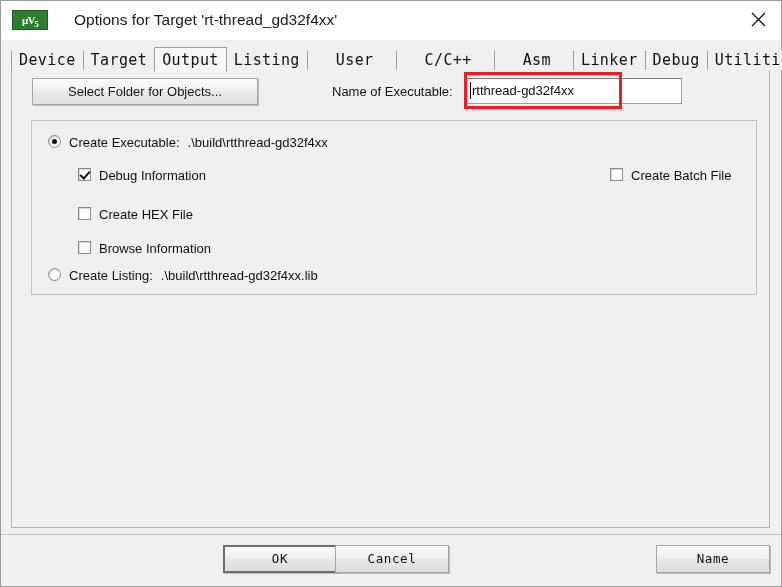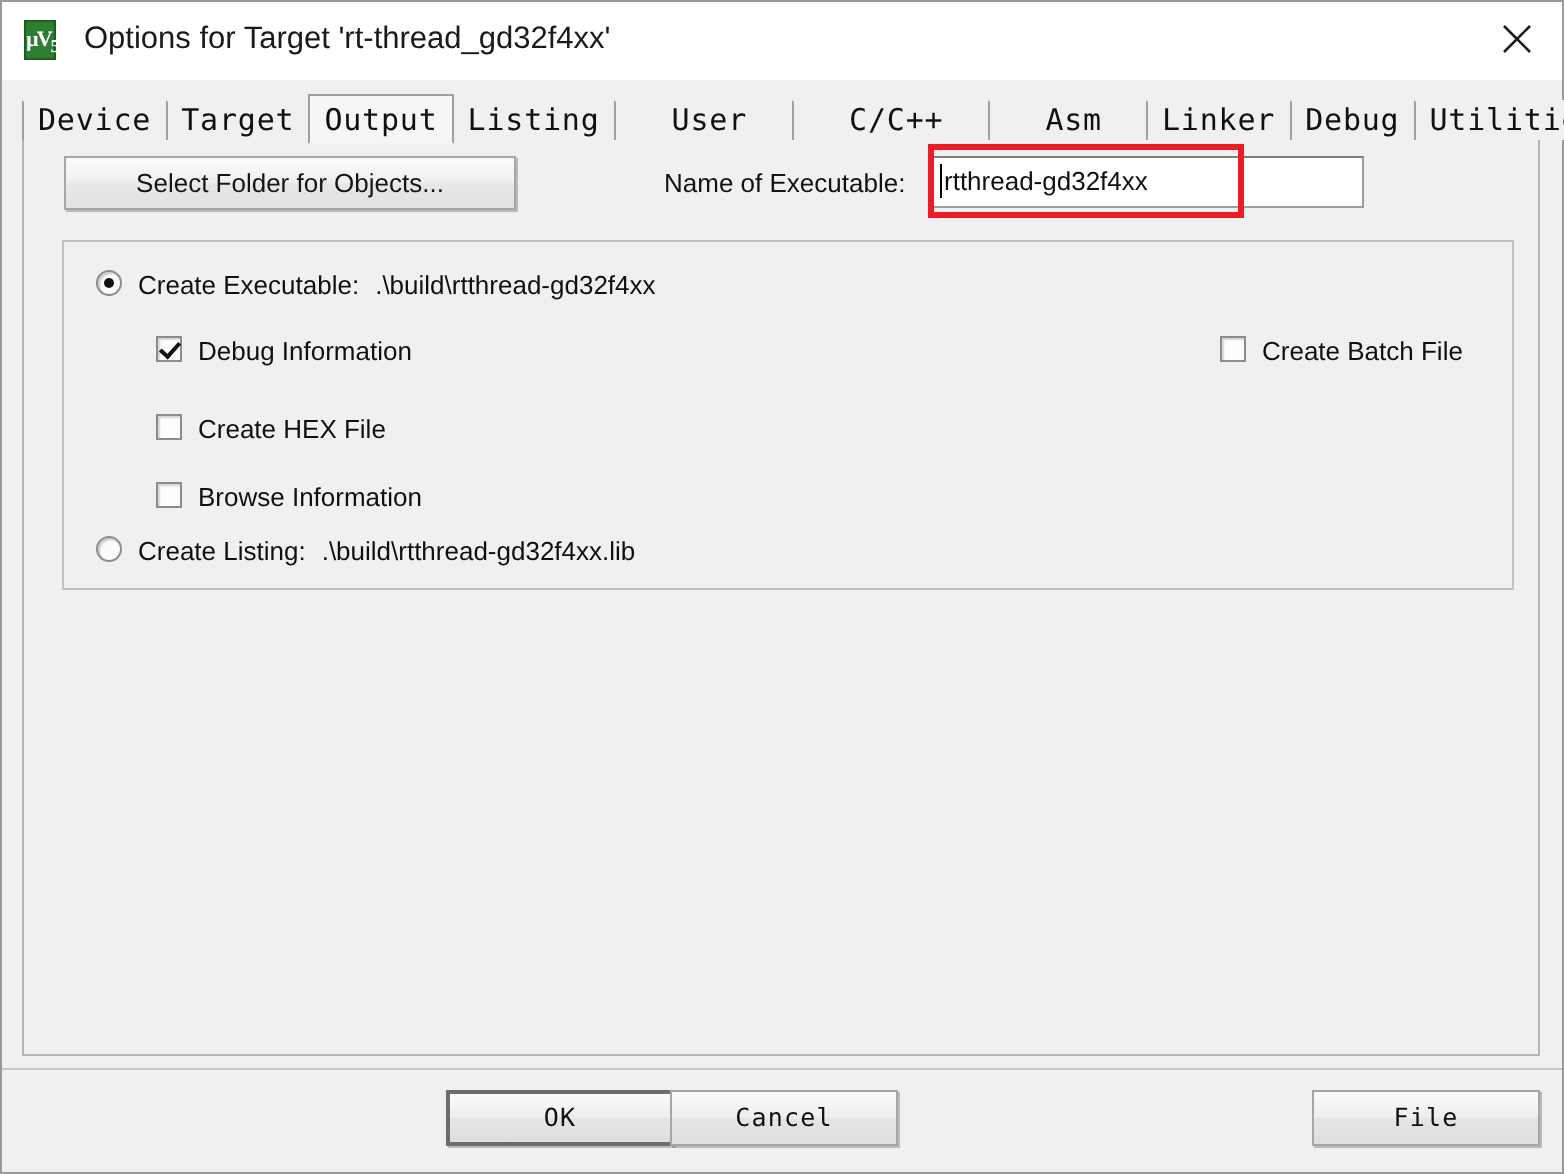--- a/index.html
+++ b/index.html
@@ -31,24 +31,24 @@
   .titlebar {
     height: 38px;
     background: #ffffff;
     display: flex;
     align-items: center;
     flex: 0 0 auto;
     position: relative;
     border-bottom: 1px solid #ffffff;
   }
   .title-icon {
-    width: 16px;
+    width: 36px;
     height: 20px;
     margin-left: 11px;
-    margin-right: 14px;
+    margin-right: 26px;
     background: #2e7d32;
     border: 1px solid #1b5e20;
     box-sizing: border-box;
     position: relative;
     flex: 0 0 auto;
   }
   .title-icon .glyph {
     position: absolute;
     left: 0; right: 0; top: 0; bottom: 0;
     color: #ffffff;
@@ -380,16 +380,16 @@
         <span class="txt">Create Listing:</span>
         <span class="txt">.\build\rtthread-gd32f4xx.lib</span>
       </div>
 
     </div>
   </div>
 
   <div class="bottombar">
     <div class="btn-b default" id="btn-ok">OK</div>
     <div class="btn-b" id="btn-cancel">Cancel</div>
-    <div class="btn-b" id="btn-help">File</div>
+    <div class="btn-b" id="btn-help">Name</div>
   </div>
 
 </div>
 
 </body></html>

